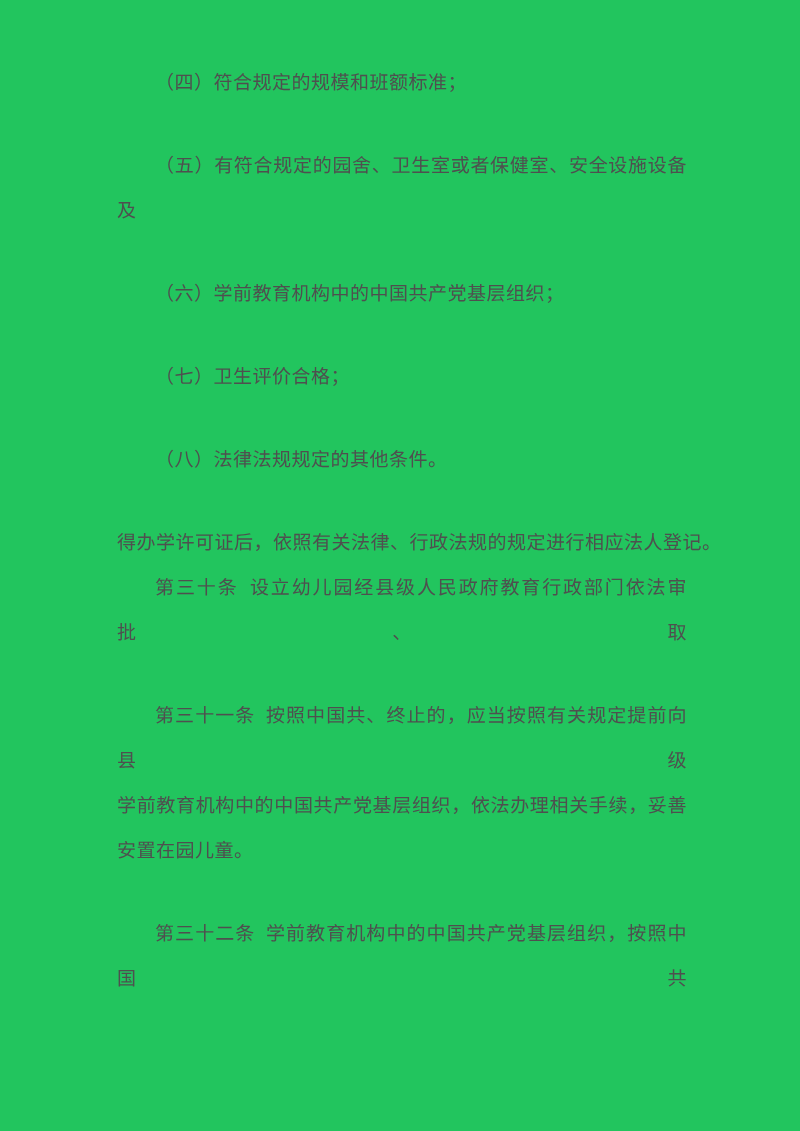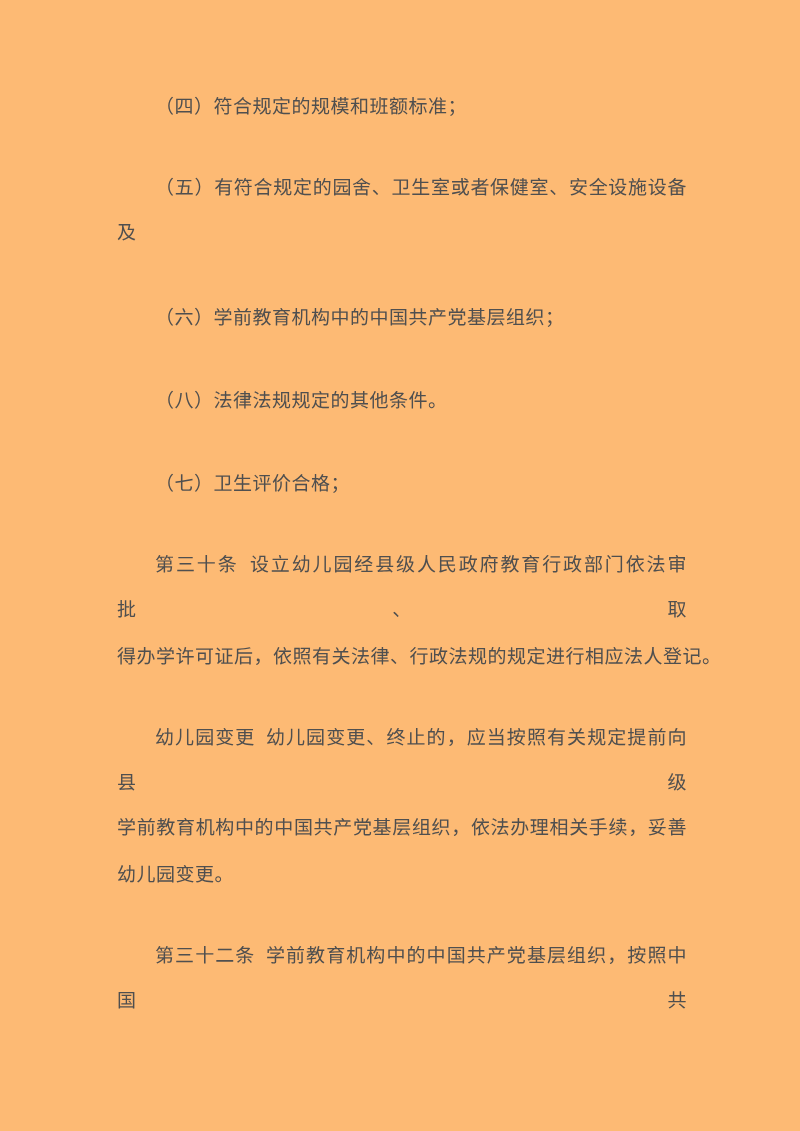--- a/index.html
+++ b/index.html
@@ -13,23 +13,23 @@
     position: relative;
     overflow: hidden;
     font-family: "Liberation Serif", "DejaVu Serif", serif;
   }
   .page {
     position: absolute;
     top: 0;
     left: 0;
     width: 800px;
     height: 1131px;
-    background: #fdba74;
+    background: #22c55e;
     box-sizing: border-box;
-    padding: 84px 113px 0 117px;
+    padding: 60px 113px 0 117px;
   }
   .content {
     width: 570px;
   }
   .para {
     margin: 0 0 38px 0;
     color: #4f4f4f;
     font-size: 19px;
     letter-spacing: 0.5px;
   }
@@ -39,21 +39,20 @@
   .line {
     line-height: 45px;
     white-space: nowrap;
     text-align: left;
   }
   
   .line.full {
     white-space: normal;
     text-align: justify;
     text-align-last: justify;
-    font-family: Liberation Mono, monospace;
   }
   
   .line.indent {
     text-indent: 38px;
   }
 </style>
 </head>
 <body>
 
 <div class="page">
@@ -65,36 +64,36 @@
 
     <div class="para">
       <div class="line indent full">（五）有符合规定的园舍、卫生室或者保健室、安全设施设备及</div>
     </div>
 
     <div class="para">
       <div class="line indent">（六）学前教育机构中的中国共产党基层组织；</div>
     </div>
 
     <div class="para">
+      <div class="line indent">（七）卫生评价合格；</div>
+    </div>
+
+    <div class="para">
       <div class="line indent">（八）法律法规规定的其他条件。</div>
     </div>
 
     <div class="para">
-      <div class="line indent">（七）卫生评价合格；</div>
+      <div class="line">得办学许可证后，依照有关法律、行政法规的规定进行相应法人登记。</div>
+      <div class="line indent full">第三十条 设立幼儿园经县级人民政府教育行政部门依法审批、取</div>
     </div>
 
     <div class="para">
-      <div class="line indent full">第三十条 设立幼儿园经县级人民政府教育行政部门依法审批、取</div>
-      <div class="line">得办学许可证后，依照有关法律、行政法规的规定进行相应法人登记。</div>
-    </div>
-
-    <div class="para">
-      <div class="line indent full">幼儿园变更 幼儿园变更、终止的，应当按照有关规定提前向县级</div>
+      <div class="line indent full">第三十一条 按照中国共、终止的，应当按照有关规定提前向县级</div>
       <div class="line full">学前教育机构中的中国共产党基层组织，依法办理相关手续，妥善</div>
-      <div class="line">幼儿园变更。</div>
+      <div class="line">安置在园儿童。</div>
     </div>
 
     <div class="para">
       <div class="line indent full">第三十二条 学前教育机构中的中国共产党基层组织，按照中国共</div>
 
     </div>
 
   </div>
 </div>
 

